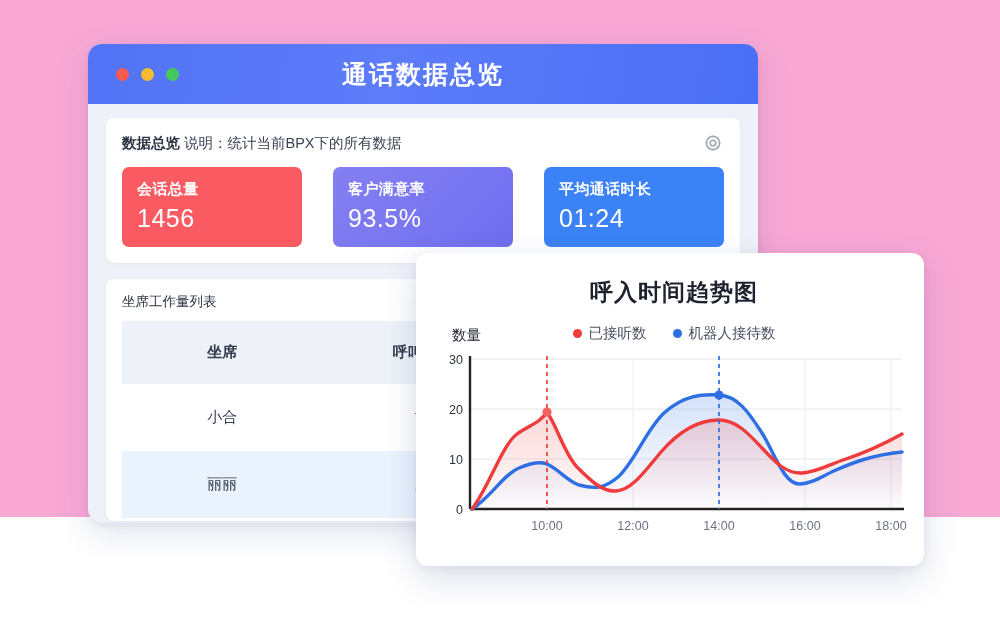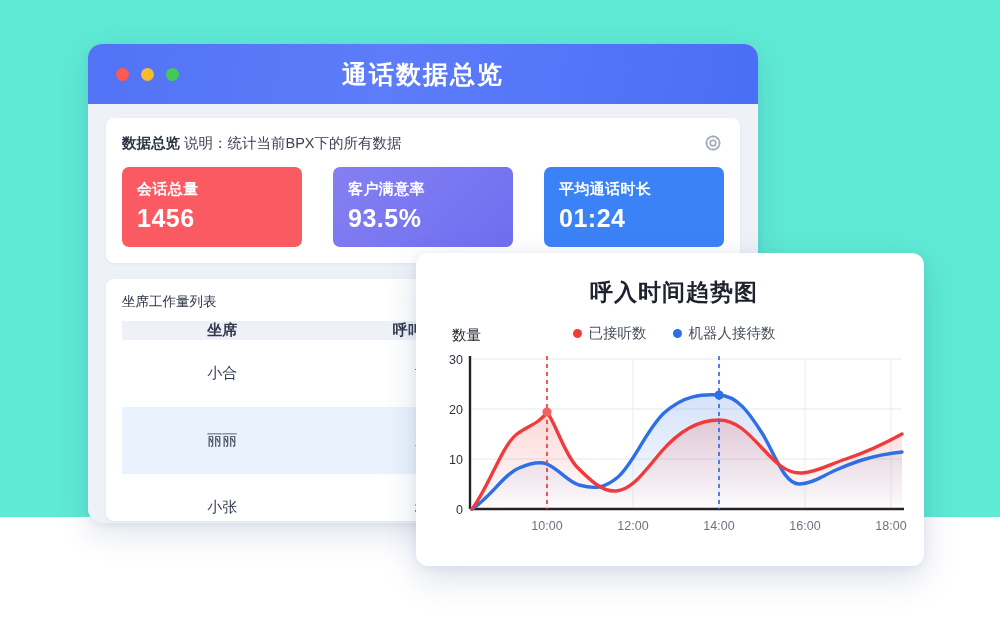--- a/index.html
+++ b/index.html
@@ -2,21 +2,21 @@
 <html><head>
 <meta charset="utf-8">
 <style>
   * { box-sizing: border-box; margin: 0; padding: 0; }
   html, body {
     width: 1000px; height: 620px;
     background: #ffffff;
     font-family: "Liberation Sans", "DejaVu Sans", sans-serif;
     overflow: hidden;
   }
-  #stage { position: relative; width: 1000px; height: 517px; background: #5eead4; }
+  #stage { position: relative; width: 1000px; height: 517px; background: #f9a8d4; }
 
   
   #app-window {
     position: absolute;
     left: 88px; top: 44px;
     width: 670px; height: 479px;
     border-radius: 14px;
     background: #eef1f7;
     box-shadow: 0 10px 32px rgba(60,80,140,.16), 0 2px 6px rgba(60,80,140,.08);
     overflow: hidden;
@@ -62,36 +62,36 @@
   #stat-cards { display: flex; gap: 31px; }
   .stat-card {
     flex: 1; border-radius: 7px;
     padding: 13px 15px 14px 15px;
     color: #fff; min-height: 76px;
   }
   .stat-card.red    { background: #fa5b63; }
   .stat-card.purple { background: linear-gradient(135deg,#8480f2 0%, #6f6ef0 100%); }
   .stat-card.blue   { background: #3b82f6; }
   .stat-label { font-size: 15px; font-weight: 700; margin-bottom: 5px; letter-spacing:.4px;}
-  .stat-value { font-size: 25px; font-weight: 700; letter-spacing: .5px; }
+  .stat-value { font-size: 25px; font-weight: 400; letter-spacing: .5px; }
 
   
   #table-panel {
     margin-top: 16px;
     background: #ffffff;
     border-radius: 8px;
     padding: 14px 16px 16px 16px;
     box-shadow: 0 1px 3px rgba(70,90,150,.07);
     height: 242px;
   }
   #table-title { font-size: 13.5px; color: #2c3444; font-weight: 400; margin-bottom: 10px; }
   table { width: 100%; border-collapse: collapse; table-layout: fixed; }
   th, td { text-align: center; font-weight: 400; }
   thead tr { background: #eef2f8; }
-  th { font-size: 15px; color: #313a4c; padding: 0 0; font-weight:700;}
+  th { font-size: 15px; color: #313a4c; padding: 22px 0; font-weight:700;}
   td { font-size: 14.5px; color: #333c4d; padding: 24px 0; }
   tbody tr.alt { background: #eaf3fd; }
   td.name { color: #313a4c; font-size: 15px; }
 
   
   #chart-card {
     position: absolute;
     left: 416px; top: 253px;
     width: 508px; height: 313px;
     background: #ffffff;

